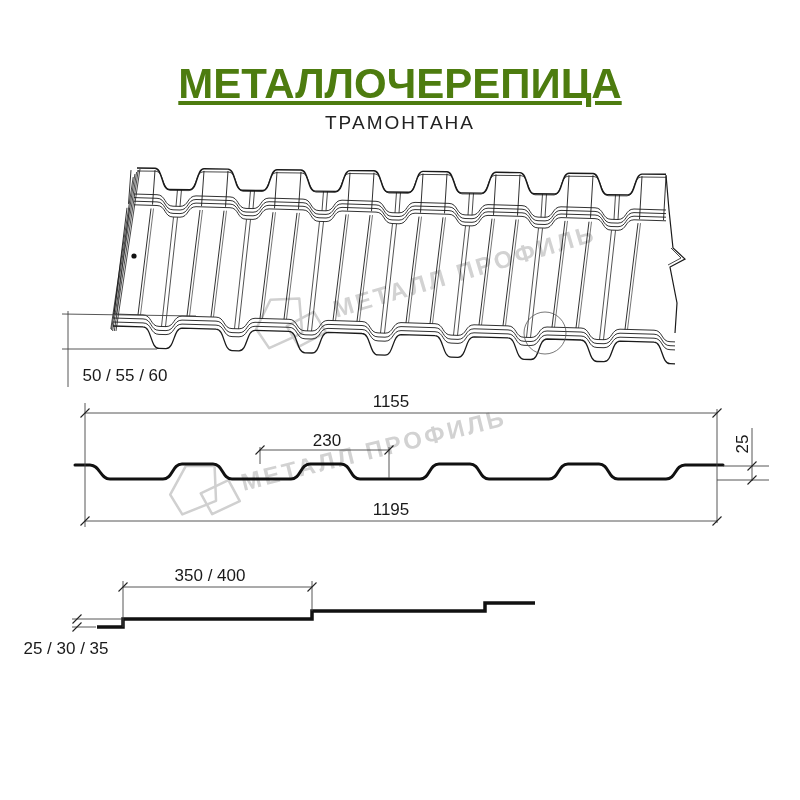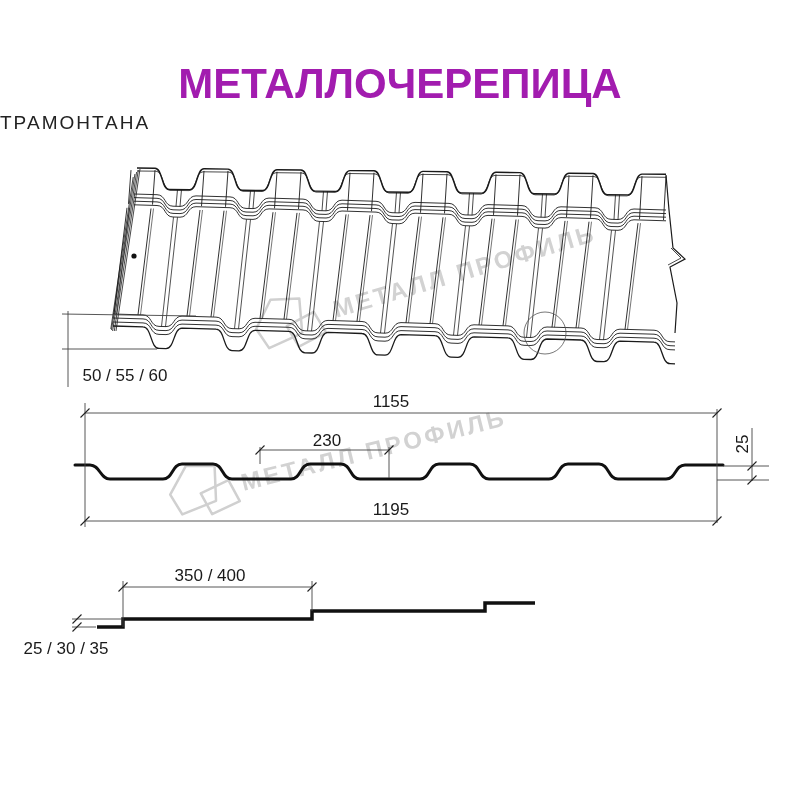--- a/index.html
+++ b/index.html
@@ -1,20 +1,20 @@
 <!DOCTYPE html>
 <html><head>
 <meta charset="utf-8">
 <style>
   html,body{margin:0;padding:0;background:#fff;}
   .canvas{position:relative;width:800px;height:800px;background:#fff;overflow:hidden;
           font-family:"Liberation Sans", sans-serif;}
   .title{position:absolute;left:0;top:60px;width:800px;text-align:center;
-         font-size:42px;font-weight:700;color:#a21caf;letter-spacing:0px;}
-  .subtitle{position:absolute;left:0;top:112px;width:800px;
+         font-size:42px;font-weight:700;color:#4d7c0f;letter-spacing:0px;text-decoration:underline;}
+  .subtitle{position:absolute;left:0;top:112px;width:800px;text-align:center;
          font-size:19px;font-weight:400;color:#222;letter-spacing:2px;}
   svg{position:absolute;left:0;top:0;}
   svg text{font-family:"Liberation Sans", sans-serif;fill:#1a1a1a;}
   .dimtxt{font-size:17px;}
   .wmtxt{font-size:24px;letter-spacing:3px;fill:#d2d2d2;font-weight:700;}
 </style>
 </head>
 <body>
 
 <div class="canvas">

